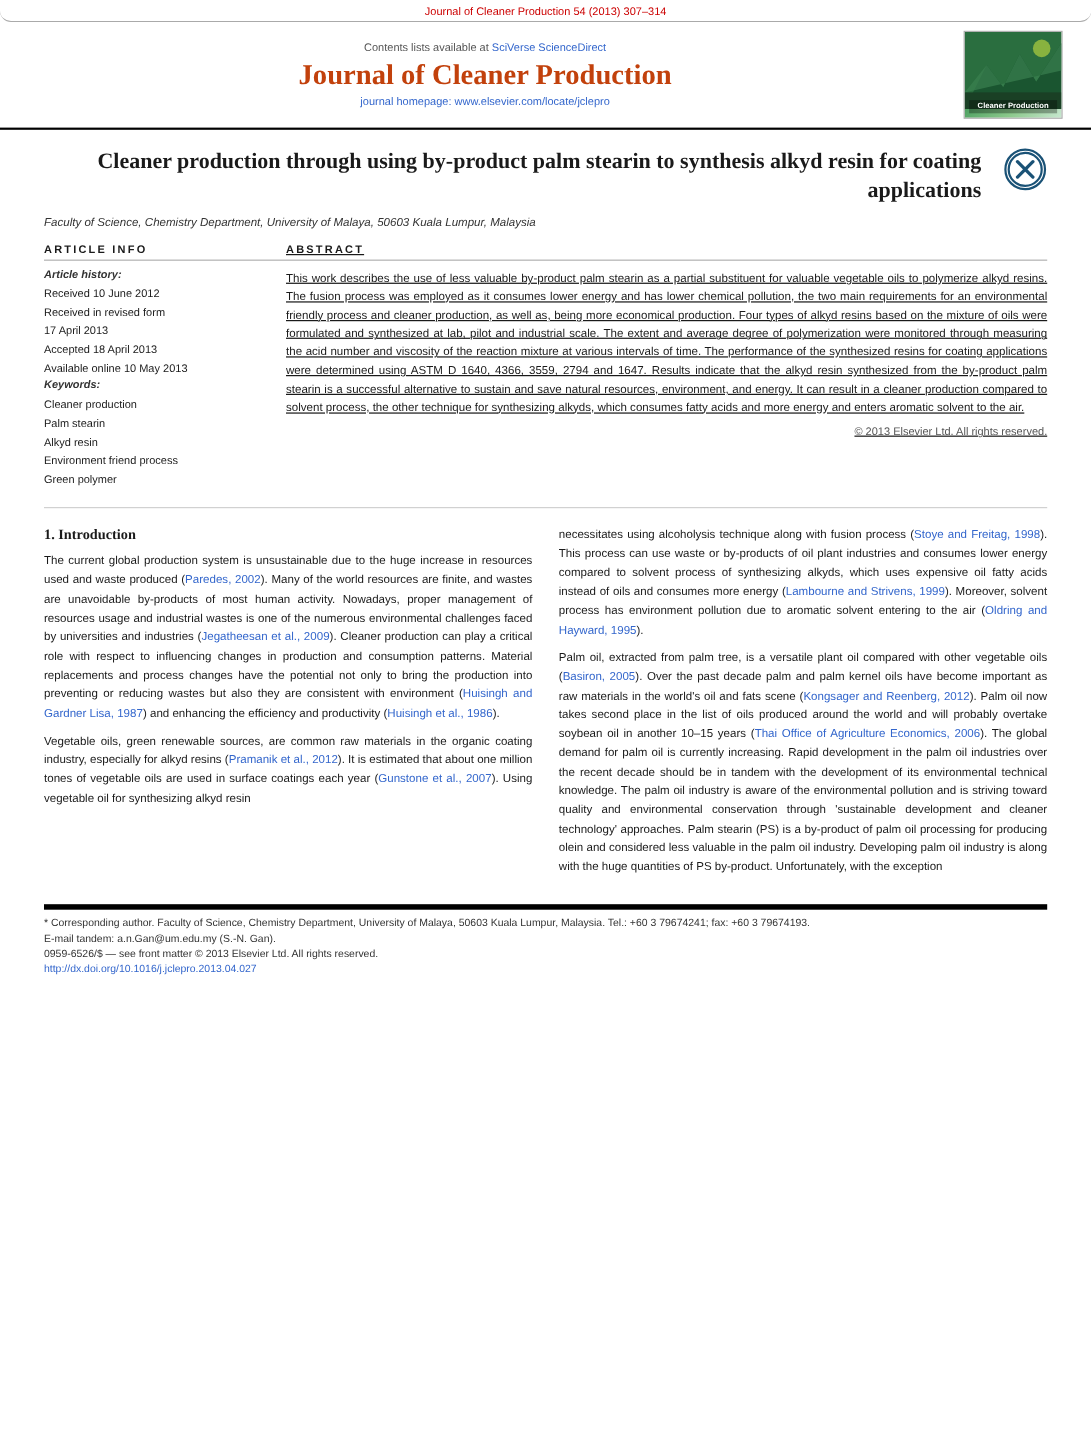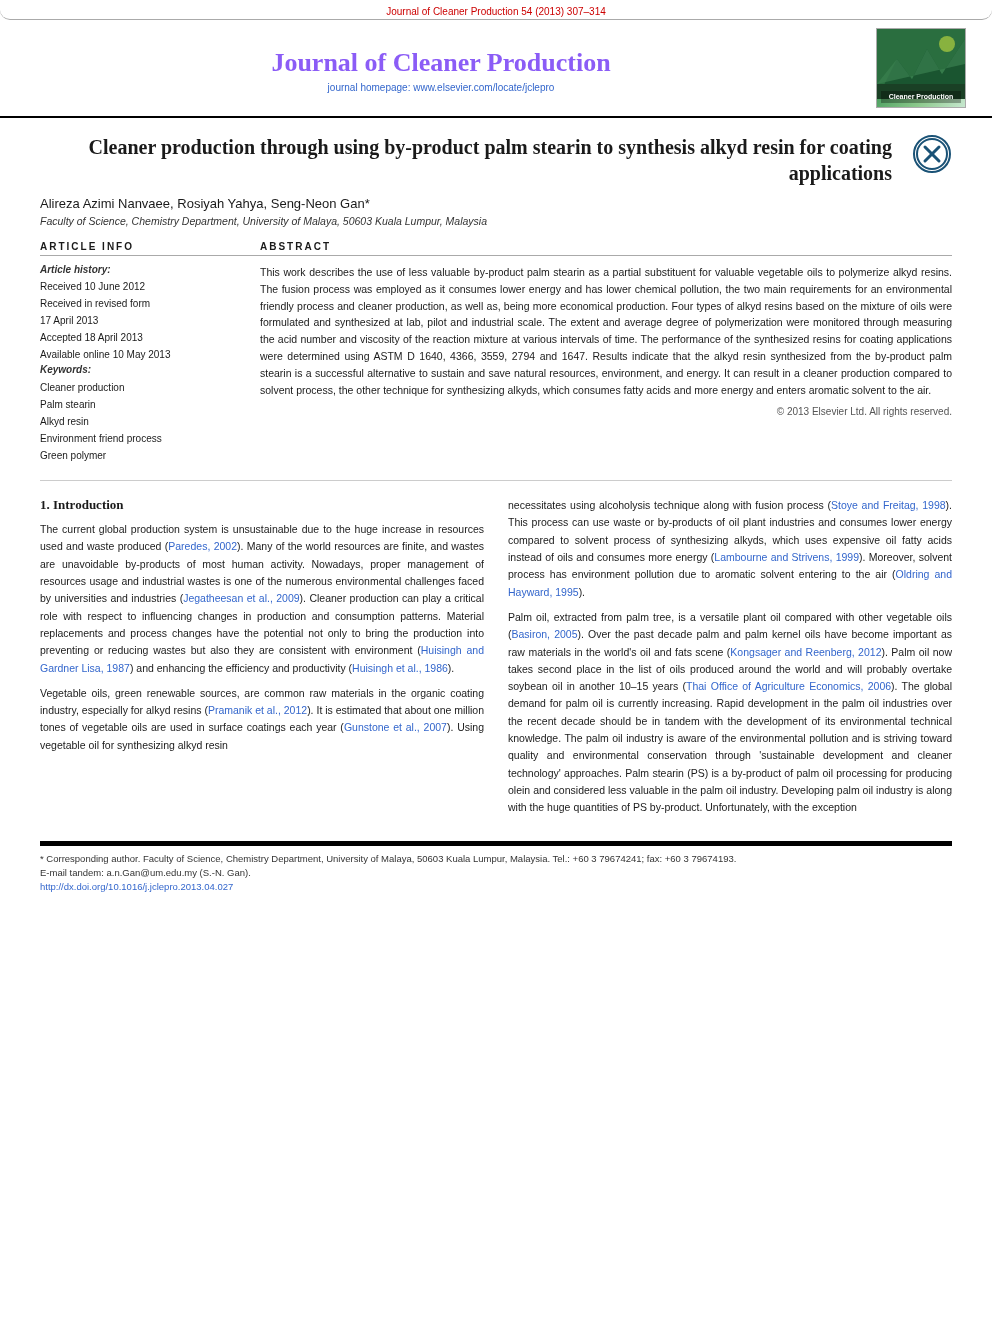--- a/index.html
+++ b/index.html
@@ -60,21 +60,21 @@
       color: #555;
       margin-bottom: 4px;
     }
     .journal-center .sciverse a {
       color: #3366cc;
       text-decoration: none;
     }
     .journal-center .journal-title {
       font-size: 26px;
       font-weight: bold;
-      color: #8b5cf6;
+      color: #c2410c;
       font-family: Georgia, serif;
       margin: 4px 0;
     }
     .journal-center .homepage {
       font-size: 10px;
       color: #3366cc;
       margin-top: 4px;
     }
     .journal-right {
       width: 110px;
@@ -152,20 +152,21 @@
     .two-col {
       display: flex;
       margin-top: 8px;
     }
     .left-col {
       width: 220px;
       flex-shrink: 0;
     }
     .right-col {
       flex: 1;
+      text-decoration: underline;
     }
     .section-header {
       font-size: 10px;
       font-weight: bold;
       letter-spacing: 2px;
       text-transform: uppercase;
       border-bottom: 1px solid #aaa;
       padding-bottom: 3px;
       margin-bottom: 8px;
       color: #1a1a1a;
@@ -256,20 +257,24 @@
 <body>
 
 <div class="top-bar">
   <span>Journal of Cleaner Production 54 (2013) 307–314</span>
 </div>
 
 <div class="journal-header">
 
 
   <div class="journal-center">
+    <div class="sciverse">
+      <span>Contents lists available at</span>
+      <a href="#">SciVerse ScienceDirect</a>
+    </div>
     <div class="journal-title">Journal of Cleaner Production</div>
     <div class="homepage">journal homepage: www.elsevier.com/locate/jclepro</div>
   </div>
 
   <div class="journal-right">
     <div class="cover-img">
 
       <svg width="88" height="70" viewBox="0 0 88 70" style="position:absolute;top:0;left:0;">
         <rect width="88" height="70" fill="#2a6e3f"></rect>
         <polygon points="0,70 20,30 35,50 50,20 65,45 88,10 88,70" fill="#1a5530"></polygon>
@@ -290,21 +295,20 @@
       <div class="crossmark-badge">
         <svg width="34" height="34" viewBox="0 0 34 34">
           <circle cx="17" cy="17" r="15" fill="none" stroke="#1a5276" stroke-width="2"></circle>
           <line x1="10" y1="10" x2="24" y2="24" stroke="#1a5276" stroke-width="3" stroke-linecap="round"></line>
           <line x1="24" y1="10" x2="10" y2="24" stroke="#1a5276" stroke-width="3" stroke-linecap="round"></line>
         </svg>
       </div>
     </div>
   </div>
 
-  <div class="authors">Alireza Azimi Nanvaee, Rosiyah Yahya, Seng-Neon Gan*</div>
 
   <div class="affiliation">Faculty of Science, Chemistry Department, University of Malaya, 50603 Kuala Lumpur, Malaysia</div>
 
   <div class="two-col">
 
     <div class="left-col">
       <div class="section-header">Article Info</div>
 
       <div class="article-info-label">Article history:</div>
       <div class="article-info-line">Received 10 June 2012</div>
@@ -352,18 +356,19 @@
       <div class="body-text">
         Palm oil, extracted from palm tree, is a versatile plant oil compared with other vegetable oils (<span class="ref-link">Basiron, 2005</span>). Over the past decade palm and palm kernel oils have become important as raw materials in the world's oil and fats scene (<span class="ref-link">Kongsager and Reenberg, 2012</span>). Palm oil now takes second place in the list of oils produced around the world and will probably overtake soybean oil in another 10–15 years (<span class="ref-link">Thai Office of Agriculture Economics, 2006</span>). The global demand for palm oil is currently increasing. Rapid development in the palm oil industries over the recent decade should be in tandem with the development of its environmental technical knowledge. The palm oil industry is aware of the environmental pollution and is striving toward quality and environmental conservation through 'sustainable development and cleaner technology' approaches. Palm stearin (PS) is a by-product of palm oil processing for producing olein and considered less valuable in the palm oil industry. Developing palm oil industry is along with the huge quantities of PS by-product. Unfortunately, with the exception
       </div>
     </div>
 
   </div>
 
   <div class="footnote-bar">
     <div class="footnote-text">* Corresponding author. Faculty of Science, Chemistry Department, University of Malaya, 50603 Kuala Lumpur, Malaysia. Tel.: +60 3 79674241; fax: +60 3 79674193.</div>
     <div class="footnote-text">E-mail tandem: a.n.Gan@um.edu.my (S.-N. Gan).</div>
+    <div class="footnote-text">0959-6526/$ — see front matter © 2013 Elsevier Ltd. All rights reserved.</div>
     <div class="footnote-text">
       <a href="#">http://dx.doi.org/10.1016/j.jclepro.2013.04.027</a>
     </div>
   </div>
 
 </div>
 
 </body></html>

